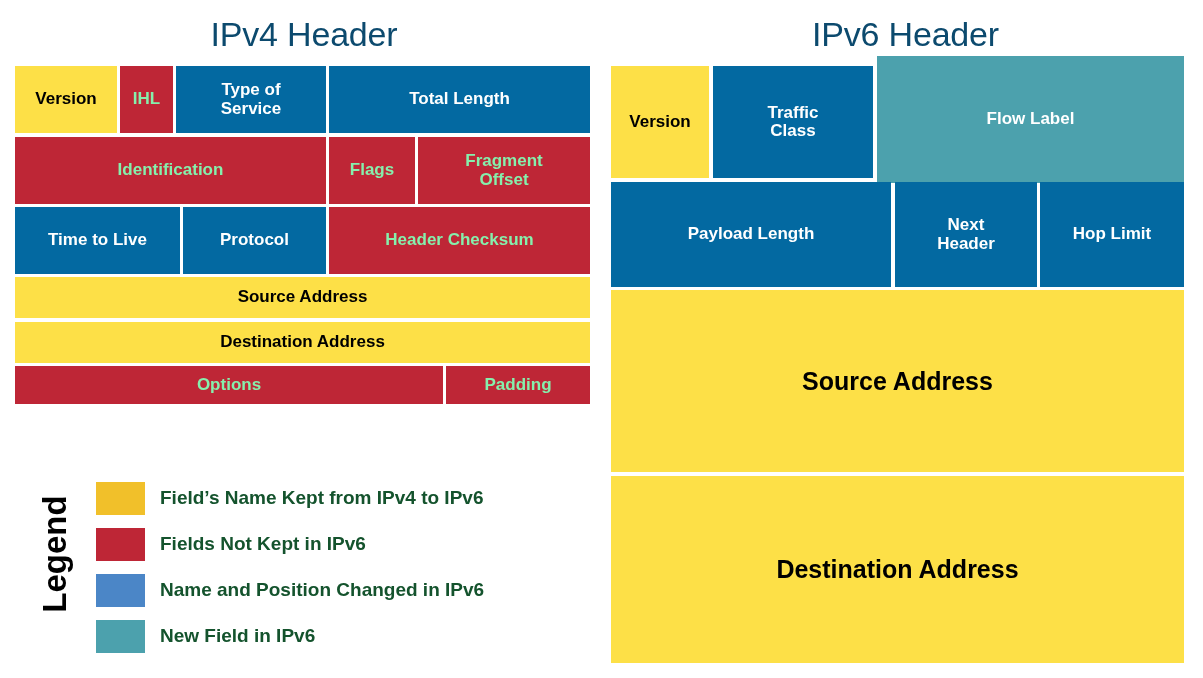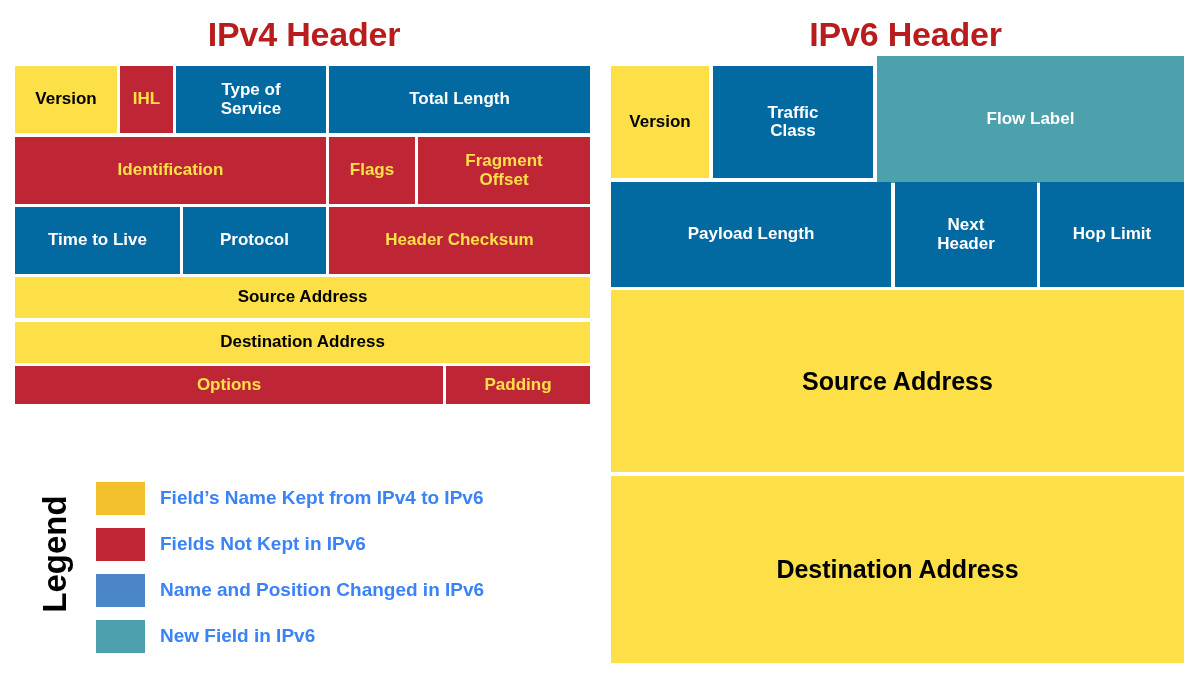--- a/index.html
+++ b/index.html
@@ -19,40 +19,40 @@
   #ipv4-panel { left: 0; width: 600px; }
   #ipv6-panel { left: 600px; width: 603px; }
 
   .panel-title {
     position: absolute;
     left: 8px;
     right: 0;
     top: 14px;
     text-align: center;
     font-size: 34px;
-    font-weight: bold;
-    color: #b91c1c;
+    font-weight: normal;
+    color: #0c4a6e;
     letter-spacing: -0.2px;
     line-height: 40px;
   }
 
   
   .field {
     position: absolute;
     box-sizing: border-box;
     display: flex;
     align-items: center;
     justify-content: center;
     text-align: center;
     font-weight: bold;
     line-height: 1.08;
     padding: 0 3px;
   }
   .c-yellow { background: #fde047; color: #000000; }
-  .c-red    { background: #BE2636; color: #fde047; }
+  .c-red    { background: #BE2636; color: #86efac; }
   .c-blue   { background: #0369a1; color: #FFFFFF; }
   .c-teal   { background: #4CA1AD; color: #FFFFFF; }
 
   
   .v4 { font-size: 17px; }
   #v4-version      { left: 15px;  top: 66px;  width: 102px; height: 67px; }
   #v4-ihl          { left: 120px; top: 66px;  width: 53px;  height: 67px; }
   #v4-tos          { left: 176px; top: 66px;  width: 150px; height: 67px; }
   #v4-total-length { left: 329px; top: 66px;  width: 261px; height: 67px; }
 
@@ -118,21 +118,21 @@
 
   .legend-swatch {
     width: 49px;
     height: 33px;
     flex: 0 0 auto;
   }
   .legend-label {
     margin-left: 15px;
     font-size: 19px;
     font-weight: bold;
-    color: #3b82f6;
+    color: #14532d;
     white-space: nowrap;
   }
 </style>
 </head>
 <body>
 
 <div class="panel" id="ipv4-panel">
 
   <div class="panel-title">IPv4 Header</div>
 

